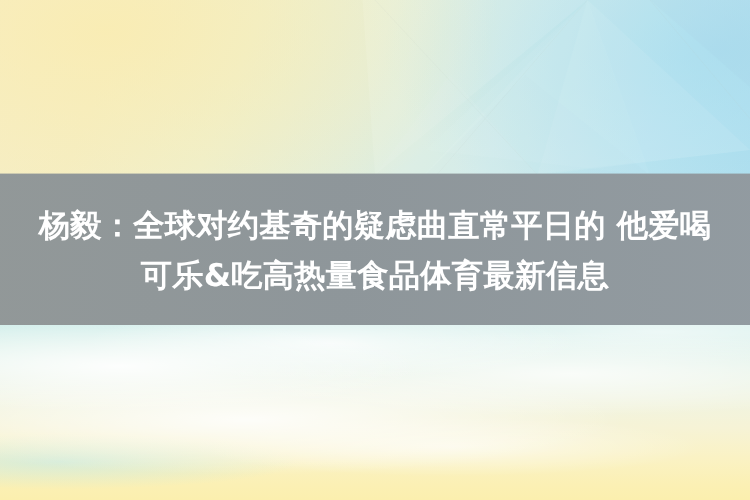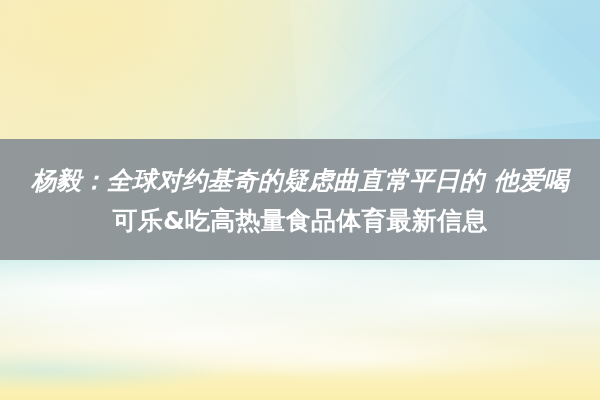--- a/index.html
+++ b/index.html
@@ -101,21 +101,21 @@
   .caption-line {
     color: #ffffff;
     font-weight: 700;
     font-size: 25px;
     line-height: 40px;
     letter-spacing: 0.2px;
     white-space: nowrap;
     text-align: center;
   }
 
-  .caption-line-1 { margin-top: 2px; font-style: italic; }
+  .caption-line-1 { margin-top: 2px; }
   .caption-line-2 { margin-top: 0px; text-align: right; }
 </style>
 </head>
 <body>
 
 <div id="card">
 
   <div class="bg-layer bg-base"></div>
   <div class="bg-layer bg-glow"></div>
 

